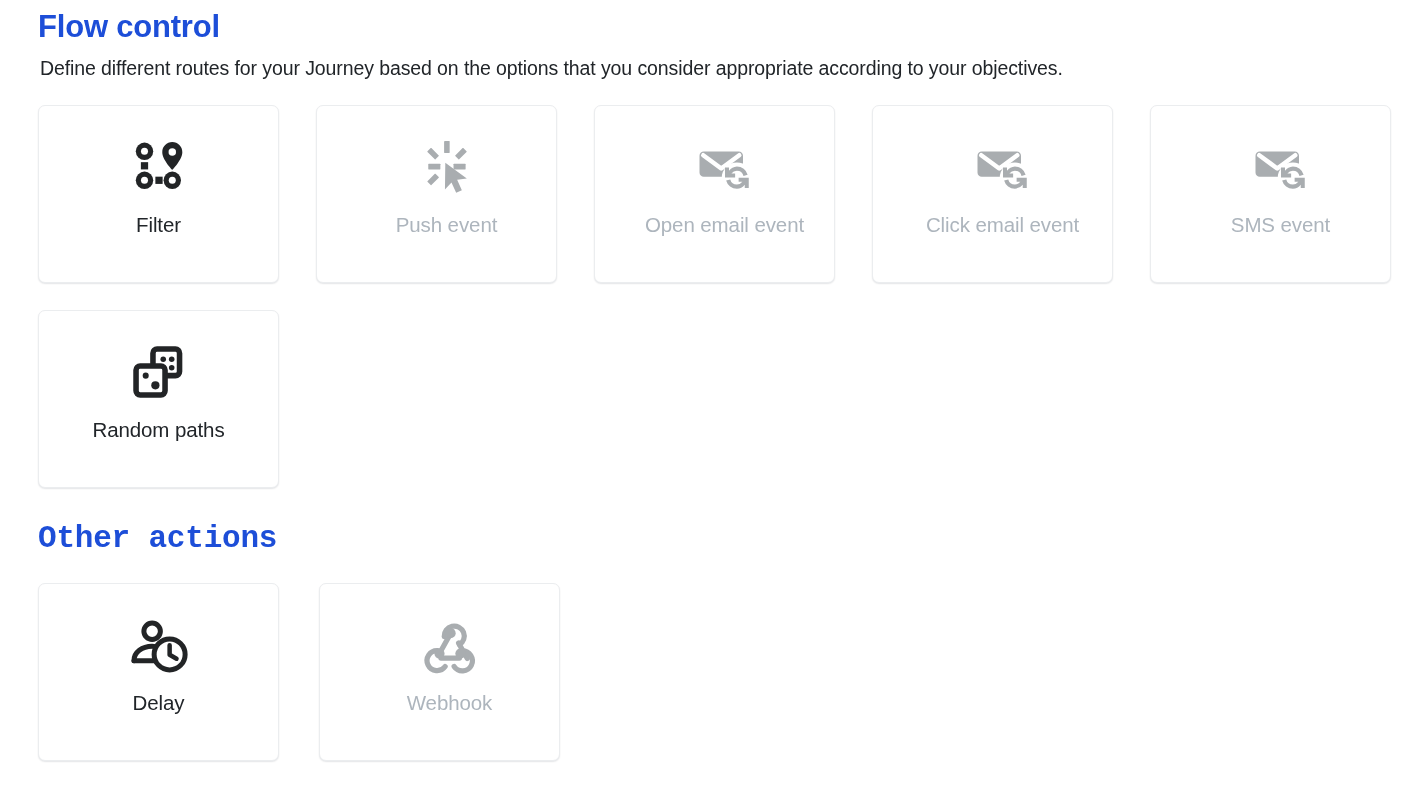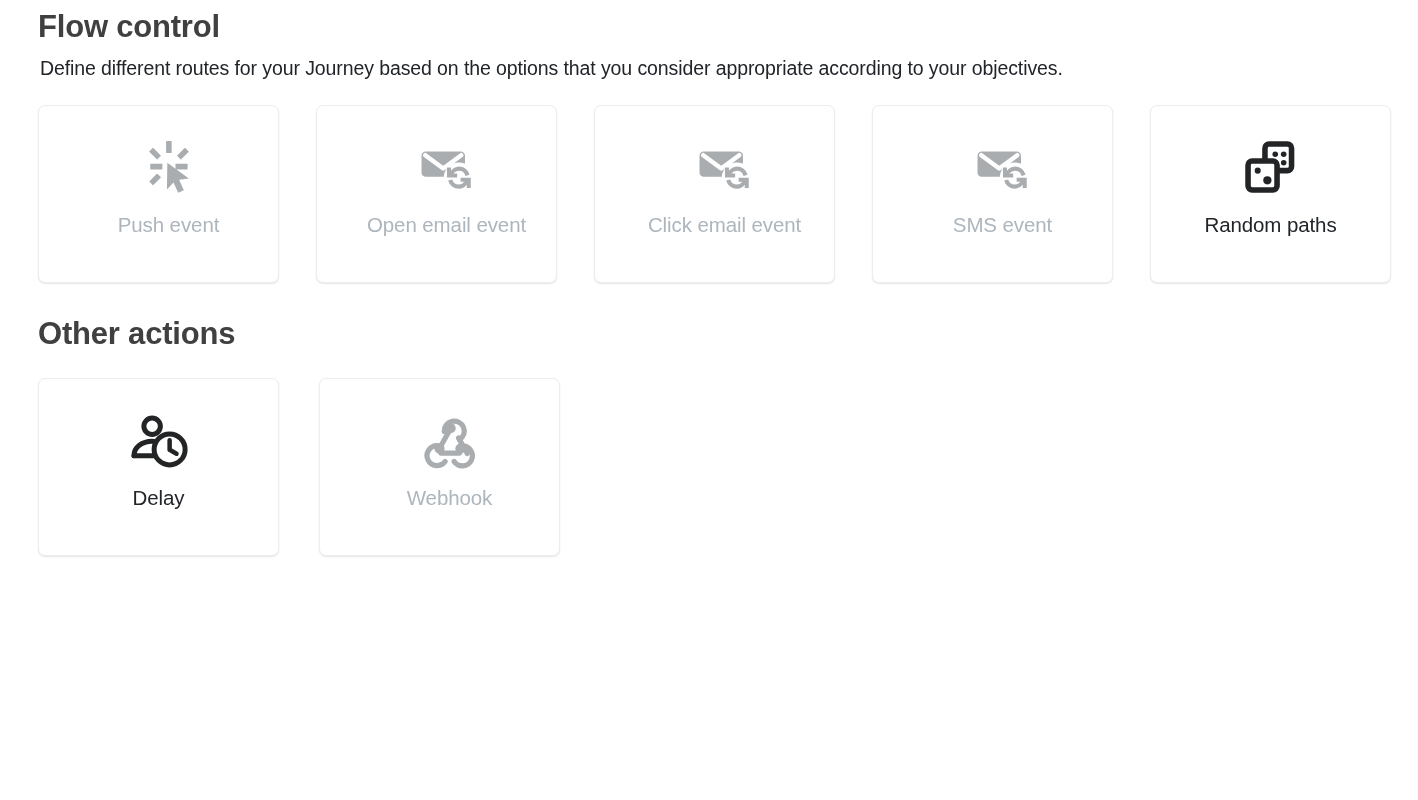--- a/index.html
+++ b/index.html
@@ -12,21 +12,21 @@
     height: 800px;
     overflow: hidden;
     font-family: "Liberation Sans", "DejaVu Sans", sans-serif;
     -webkit-font-smoothing: antialiased;
   }
   .page {
     padding: 0 32px 0 38px;
     box-sizing: border-box;
   }
   .section-title {
-    color: #404040;
+    color: #1d4ed8;
     font-weight: bold;
     font-size: 31px;
     line-height: 1.1;
     letter-spacing: -0.2px;
     margin: 0;
     padding-top: 10px;
   }
   .section-subtitle {
     color: #212529;
     font-size: 19.5px;
@@ -78,35 +78,53 @@
     letter-spacing: -0.1px;
   }
   .card.disabled .card-label {
     color: #adb5bd;
   }
   .section-gap {
     height: 34px;
   }
   #section-other .section-title {
     padding-top: 0;
+    font-family: Liberation Mono, monospace;
   }
   #section-other .card-grid {
     margin-top: 26px;
     gap: 40px;
   }
 </style>
 </head>
 <body>
 
 <div class="page">
 
   <section id="section-flow">
     <h1 class="section-title">Flow control</h1>
     <p class="section-subtitle">Define different routes for your Journey based on the options that you consider appropriate according to your objectives.</p>
     <div class="card-grid" id="grid-flow">
+        <div class="card">
+          <div class="card-icon">
+            <svg width="58" height="58" viewBox="0 0 48 48">
+        <circle cx="12" cy="11" r="7.2" fill="#222426"></circle>
+              <circle cx="12" cy="11" r="2.9" fill="#fff"></circle>
+        <rect x="9" y="20" width="6" height="6" fill="#222426"></rect>
+        <circle cx="12" cy="35" r="7.2" fill="#222426"></circle>
+              <circle cx="12" cy="35" r="2.9" fill="#fff"></circle>
+        <rect x="21" y="32" width="6" height="6" fill="#222426"></rect>
+        <circle cx="35" cy="35" r="7.2" fill="#222426"></circle>
+              <circle cx="35" cy="35" r="2.9" fill="#fff"></circle>
+        <path d="M35 3.4c-4.6 0-8.3 3.7-8.3 8.3 0 6.2 8.3 14.6 8.3 14.6s8.3-8.4 8.3-14.6c0-4.6-3.7-8.3-8.3-8.3z" fill="#222426"></path>
+        <circle cx="35" cy="11.5" r="3.1" fill="#fff"></circle>
+      </svg>
+          </div>
+          <div class="card-label">Filter</div>
+        </div>
         <div class="card disabled">
           <div class="card-icon">
             <svg width="58" height="58" viewBox="0 0 48 48">
         <rect x="21.6" y="2.5" width="4.6" height="10" rx="0.4" fill="#a9adb0"></rect>
         <rect x="8.5" y="21.4" width="10" height="4.6" rx="0.4" fill="#a9adb0"></rect>
         <rect x="29.4" y="21.4" width="10" height="4.6" rx="0.4" fill="#a9adb0"></rect>
         <rect x="10.2" y="8.3" width="4.6" height="9.4" rx="0.4" fill="#a9adb0" transform="rotate(-45 12.5 13)"></rect>
         <rect x="33.2" y="8.3" width="4.6" height="9.4" rx="0.4" fill="#a9adb0" transform="rotate(45 35.5 13)"></rect>
         <rect x="10.2" y="29.6" width="4.6" height="9.4" rx="0.4" fill="#a9adb0" transform="rotate(45 12.5 34.3)"></rect>
         <path d="M22.6 20.4 L40.4 33.6 L32.4 34.6 L36.3 43.2 L31.6 45.4 L27.7 36.8 L22.3 42.6 Z" fill="#a9adb0"></path>

